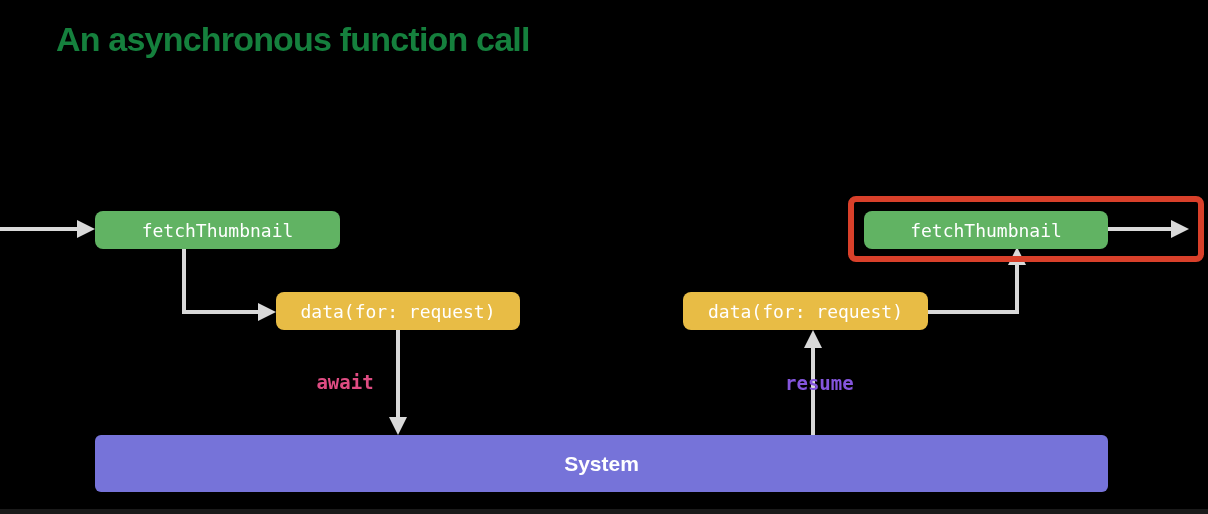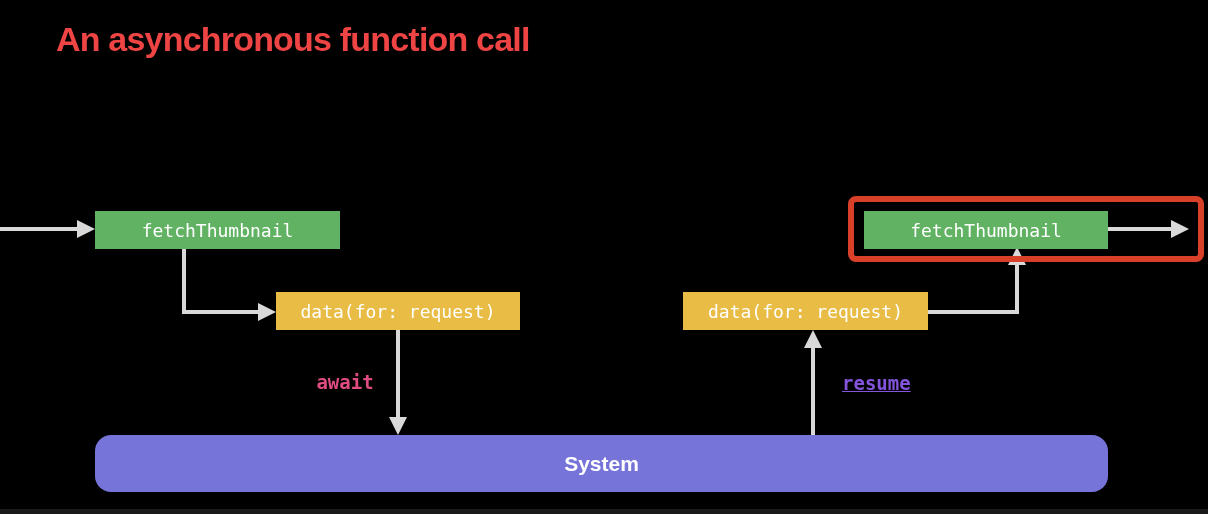--- a/index.html
+++ b/index.html
@@ -8,48 +8,48 @@
     background:#000;
     position:relative;
     overflow:hidden;
     font-family:"Liberation Sans", sans-serif;
   }
   .abs{position:absolute;}
 
   
   .title{
     left:56px;top:20px;
-    color:#ef4444;
+    color:#15803d;
     font-size:34px;
     font-weight:700;
     letter-spacing:-0.8px;
   }
 
   
   .node{
     display:flex;align-items:center;justify-content:center;
-    border-radius:0;
+    border-radius:8px;
     color:#fff;
     font-family:"DejaVu Sans Mono","Liberation Mono",monospace;
     font-size:18px;
     box-sizing:border-box;
   }
   .node.green{background:var(--green,#61B363);}
   .node.yellow{background:var(--yellow,#E8BC45);}
 
   .fetch-left {left:95px; top:211px; width:245px; height:38px;}
   .data-left  {left:276px;top:292px; width:244px; height:38px;}
   .data-right {left:683px;top:292px; width:245px; height:38px;}
   .fetch-right{left:864px;top:211px; width:244px; height:38px;}
 
   
   .system{
     left:95px;top:435px;width:1013px;height:57px;
     background:var(--system_purple,#7673D9);
-    border-radius:16px;
+    border-radius:6px;
     display:flex;align-items:center;justify-content:center;
     color:#fff;font-size:21px;font-weight:700;
   }
 
   
   .highlight{
     left:848px;top:196px;width:356px;height:66px;
     box-sizing:border-box;
     border:6px solid var(--highlight_red,#D9402A);
     border-radius:8px;
@@ -62,21 +62,21 @@
   .head.right{border-top:9px solid transparent;border-bottom:9px solid transparent;border-left:18px solid var(--arrow_gray,#D9D9D9);}
   .head.down {border-left:9px solid transparent;border-right:9px solid transparent;border-top:18px solid var(--arrow_gray,#D9D9D9);}
   .head.up   {border-left:9px solid transparent;border-right:9px solid transparent;border-bottom:18px solid var(--arrow_gray,#D9D9D9);}
 
   
   .edge-label{
     font-family:"DejaVu Sans Mono","Liberation Mono",monospace;
     font-size:19px;font-weight:700;
   }
   .await-label{left:300px;top:371px;width:90px;text-align:center;color:var(--await_pink,#DE4C82);}
-  .resume-label{left:842px;top:372px;color:var(--resume_purple,#8455DC);text-decoration:underline;}
+  .resume-label{left:785px;top:372px;color:var(--resume_purple,#8455DC);}
 
   
   .bottom-strip{left:0;top:509px;width:1208px;height:5px;background:#1a1a1a;}
 </style>
 </head>
 <body>
 
 <div class="abs title">An asynchronous function call</div>
 
 <div class="abs line" style="left:0;top:227px;width:79px;height:4px;"></div>

